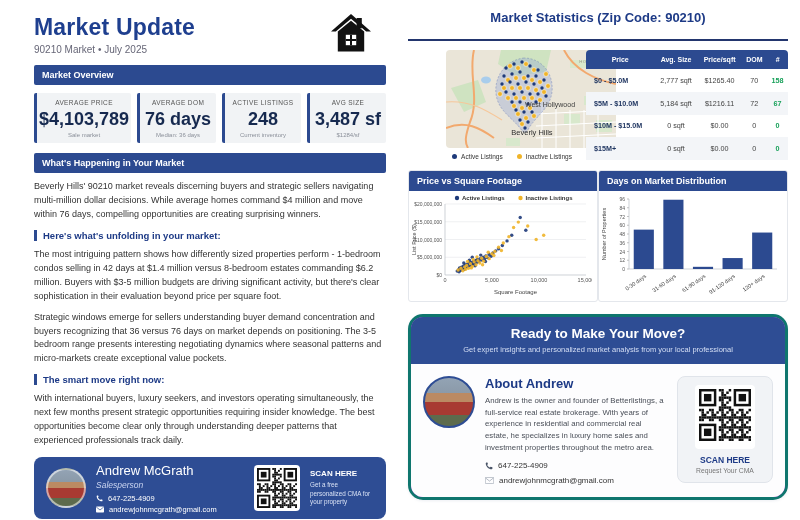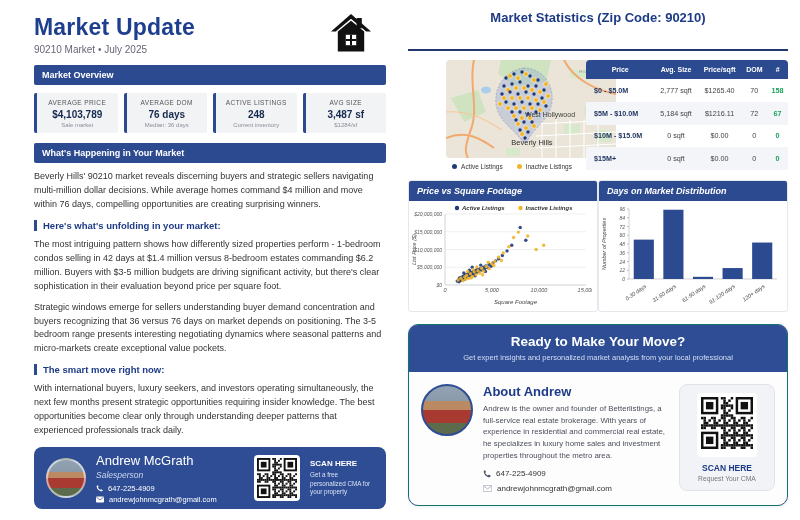--- a/index.html
+++ b/index.html
@@ -20,21 +20,21 @@
   .section-bar {
     background:#2c4a90; color:#fff; font-size:9px; font-weight:bold;
     padding:5px 8px; border-radius:2px; margin-top:10px;
   }
   .stats-row { display:flex; gap:6px; margin-top:8px; }
   .stat-box {
     flex:1; background:#f1f3f5; border-left:3px solid #2c4a90;
     text-align:center; padding:6px 2px 5px; border-radius:2px;
   }
   .stat-label { font-size:6.5px; color:#555; letter-spacing:.4px; }
-  .stat-value { font-size:10px; font-weight:bold; color:#16294f; margin:3px 0 2px; }
+  .stat-value { font-size:18px; font-weight:bold; color:#16294f; margin:3px 0 2px; }
   .stat-sub { font-size:6px; color:#8a8f99; }
 
   .body-p { font-size:9px; line-height:1.55; color:#333; margin:7px 0; }
   .subhead {
     border-left:3px solid #2c4a90; padding-left:6px; margin:8px 0 6px;
     font-size:9.5px; font-weight:bold; color:#1d3a86;
   }
 
   .agent-footer {
     margin-top:9px; background:#2e4d94; border-radius:8px;
@@ -51,46 +51,46 @@
   .contact-line svg { flex:0 0 auto; }
   .footer-qr-box { margin-left:auto; background:#fff; border-radius:4px; padding:3px; width:46px; height:46px; flex:0 0 auto; }
   .footer-scan { width:64px; flex:0 0 auto; }
   .footer-scan-title { font-size:8px; font-weight:bold; }
   .footer-scan-sub { font-size:6.3px; line-height:1.35; color:#d9e2f5; margin-top:3px; }
 
   
   .right-col { width:400px; padding:10px 12px 8px 8px; }
   .rtitle {
     text-align:center; font-size:13px; font-weight:bold; color:#1d3a86;
-    padding-bottom:24px; border-bottom:2px solid #23366e; margin-bottom:9px;
+    padding-bottom:14px; border-bottom:2px solid #23366e; margin-bottom:9px;
   }
   .map-table-row { display:flex; gap:8px; }
   .map-wrap { width:170px; flex:0 0 auto;padding-left:38px; }
   .map-svg { border-radius:4px; display:block; }
   .map-legend { display:flex; justify-content:center; gap:14px; margin-top:5px; align-items:center; }
   .leg-item { display:flex; align-items:center; gap:4px; font-size:6.5px; color:#333; }
   .leg-dot { width:5px; height:5px; border-radius:50%; }
 
   .stats-table { flex:1; border-collapse:collapse; font-size:7.2px; }
   .stats-table th {
     background:#2c4a90; color:#fff; font-size:7px; font-weight:bold; padding:6px 3px; text-align:center;
   }
   .stats-table th:first-child { border-radius:4px 0 0 0; }
   .stats-table th:last-child { border-radius:0 4px 0 0; }
   .stats-table td { padding:6.5px 3px; text-align:center; color:#444; }
   .stats-table tbody tr:nth-child(even) { background:#f3f5f8; }
   .stats-table td.cell-price { text-align:left; padding-left:8px; font-weight:bold; color:#1d335f; }
   .stats-table td.cell-count { font-weight:bold; color:#18a15a; }
 
-  .charts-row { display:flex; margin-top:10px;font-style:italic; }
+  .charts-row { display:flex; margin-top:10px; }
   .chart-card { flex:1; border:1px solid #e4e7ec; border-radius:3px; overflow:hidden; background:#fff; }
   .chart-head { background:#2c4a90; color:#fff; font-size:9px; font-weight:bold; padding:5px 8px; }
 
   .cta-card {
-    margin-top:12px; border-radius:10px; border:1px solid #0f766e;
+    margin-top:12px; border-radius:15px; border:3px solid #0f766e;
     background:#d946ef; overflow:hidden; box-shadow:0 1px 3px rgba(30,50,100,.08);
   }
   .cta-head { background:#2e4d94; color:#fff; text-align:center; padding:9px 12px 10px; }
   .cta-title { font-size:13.5px; font-weight:bold; }
   .cta-sub { font-size:7.5px; color:#d5dff5; margin-top:4px; }
   .cta-body { display:flex; gap:10px; padding:12px; background:#fdfdfe; }
   .avatar.big { width:52px; height:52px; border:2px solid #2e4d94; }
   .about-col { flex:1; }
   .about-title { margin:0 0 4px; font-size:13px; font-weight:bold; color:#1d3a86; }
   .about-bio { font-size:7.8px; line-height:1.5; color:#4a4f58; }

